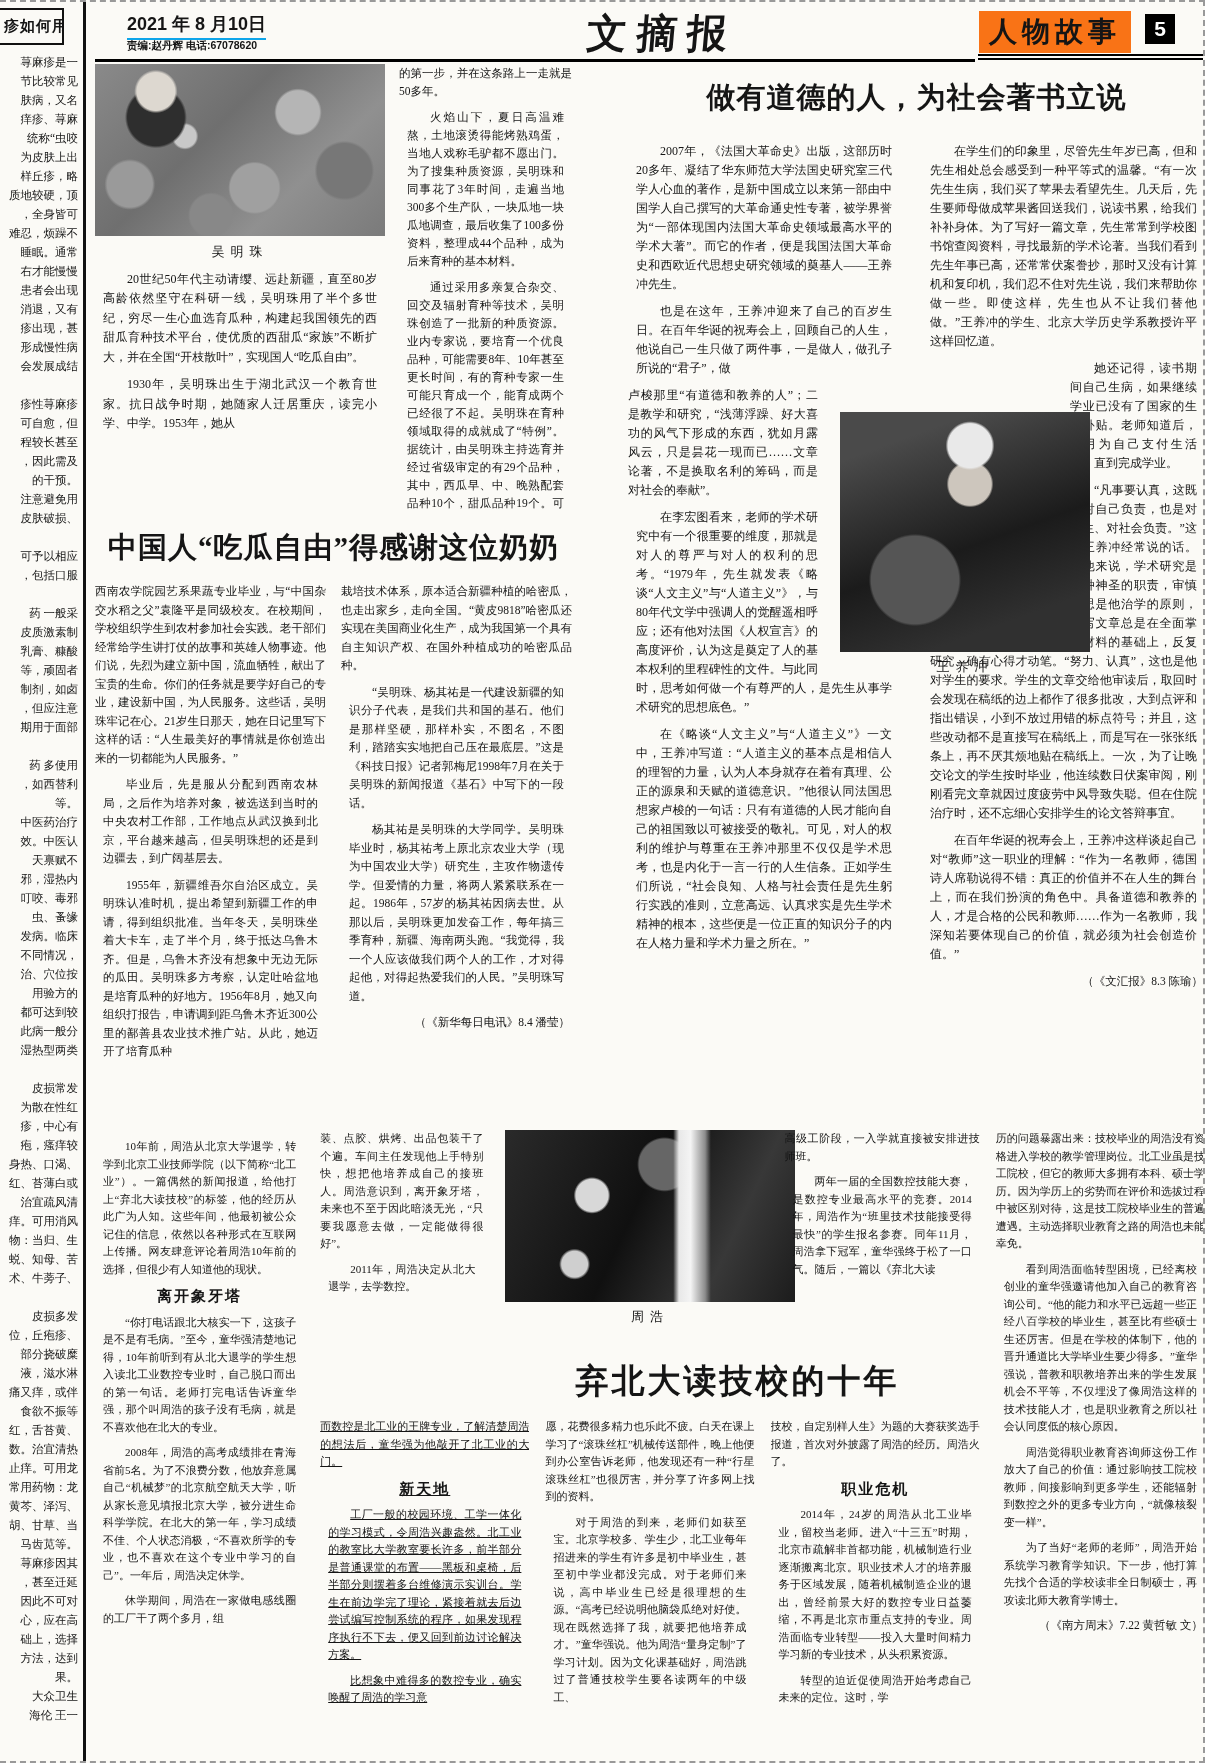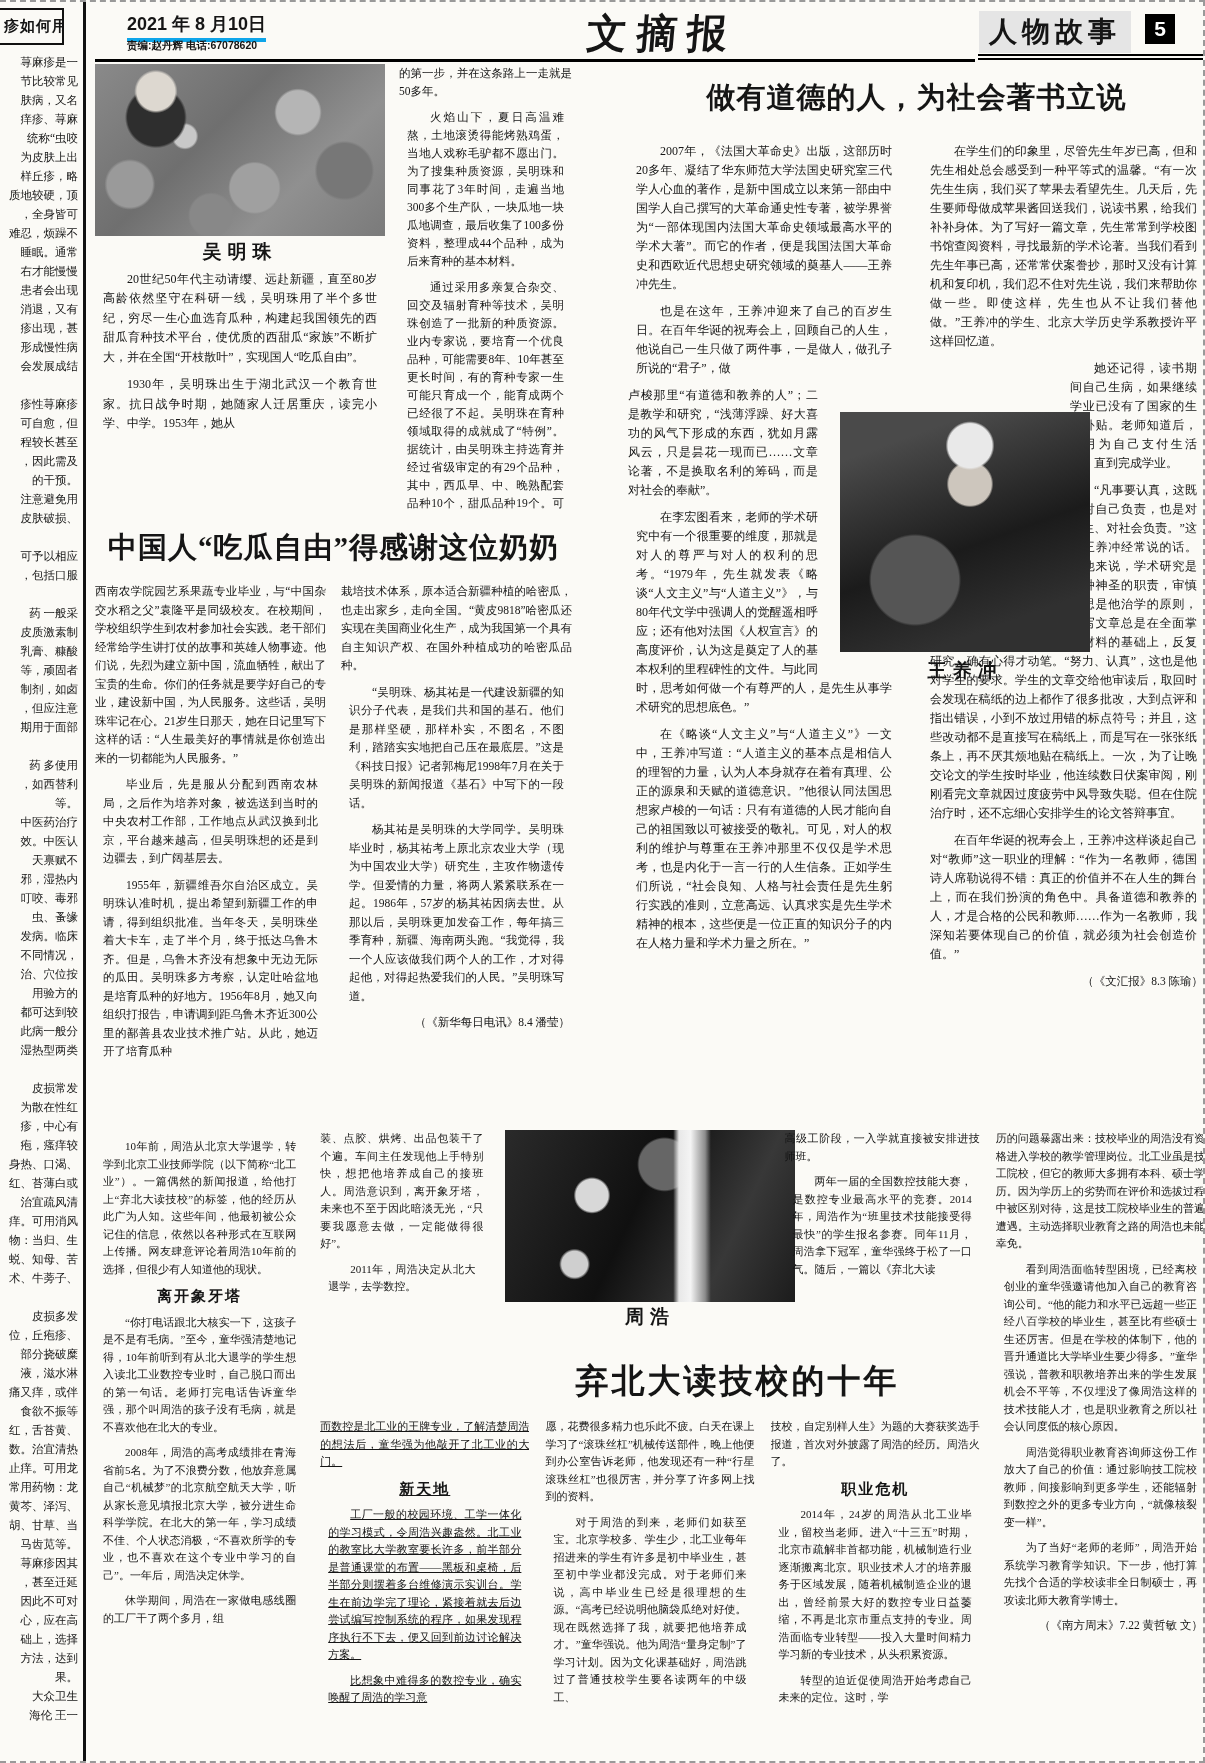--- a/index.html
+++ b/index.html
@@ -10,40 +10,40 @@
   .sidebar{position:absolute;left:0;top:0;width:86px;height:1763px;border-right:3px solid #111;
            box-sizing:border-box;padding-top:6px;overflow:hidden;background:#fbfaf6;}
   .sb-titlebox{margin-left:-14px;border:2px solid #111;padding:7px 5px 7px 16px;width:78px;box-sizing:border-box;
                font-weight:bold;font-size:15px;letter-spacing:1px;white-space:nowrap;overflow:hidden;
                font-family:"Liberation Sans","DejaVu Sans",sans-serif;margin-bottom:8px;}
   .sb-lines{font-size:11.5px;line-height:19px;text-align:right;padding-right:5px;}
   .sb-line{height:19px;white-space:nowrap;overflow:hidden;margin:0;}
   
   .page-header{position:absolute;left:95px;top:4px;width:1108px;height:56px;}
   .hdr-date{position:absolute;left:32px;top:6px;font-size:18px;font-weight:bold;
-            font-family:"Liberation Sans","DejaVu Sans",sans-serif;border-bottom:4px solid #0ea5e9;padding-bottom:2px;}
+            font-family:"Liberation Sans","DejaVu Sans",sans-serif;border-bottom:2px solid #0ea5e9;padding-bottom:2px;}
   .hdr-editor{position:absolute;left:32px;top:33px;font-size:10.5px;font-weight:bold;
               font-family:"Liberation Sans","DejaVu Sans",sans-serif;}
   .masthead{position:absolute;left:492px;top:0;font-size:40px;font-weight:900;letter-spacing:10px;
             transform:skewX(-5deg);font-family:"Liberation Serif","DejaVu Serif",serif;}
-  .section-label{position:absolute;right:72px;top:5px;background:#e5e5e5;padding:2px 10px;
+  .section-label{position:absolute;right:72px;top:5px;background:#f97316;padding:2px 10px;
                  font-size:28px;font-weight:900;letter-spacing:5px;
                  font-family:"Liberation Sans","DejaVu Sans",sans-serif;}
   .page-num{position:absolute;right:28px;top:8px;width:30px;height:30px;background:#000;color:#fff;
             display:flex;align-items:center;justify-content:center;font-size:21px;font-weight:900;
             font-family:"Liberation Sans","DejaVu Sans",sans-serif;}
   .hdr-rule{position:absolute;left:0;top:53px;width:880px;height:3px;background:#000;}
   .hdr-rule2{position:absolute;right:0;top:48px;width:225px;height:6px;
              border-top:2px solid #000;border-bottom:2px solid #000;box-sizing:border-box;}
   
   .p{margin:8px;text-indent:2em;text-align:justify;}
   .pc{margin:0;text-indent:0;text-align:justify;}
   .sub{margin:10px 0 7px;text-indent:0;text-align:center;font-weight:bold;font-size:15px;letter-spacing:2px;}
   .by{margin:6px 0 0;text-indent:0;text-align:right;font-size:11.5px;padding-right:2px;}
-  .photo-cap{text-align:center;font-weight:bold;font-size:19px;margin:6px 0 8px;
+  .photo-cap{text-align:center;font-weight:normal;font-size:13px;margin:6px 0 8px;
              font-family:"Liberation Sans","DejaVu Sans",sans-serif;letter-spacing:6px;}
   
   .article-wu{position:absolute;left:95px;top:62px;width:477px;height:1048px;overflow:hidden;}
   .wu-top{display:flex;gap:14px;height:448px;overflow:hidden;}
   .wu-left{width:290px;flex:none;font-size:12px;line-height:19.5px;}
   .photo-wu{width:290px;height:172px;
     background:
       radial-gradient(circle at 21% 16%, #ddd8d0 0 7%, rgba(0,0,0,0) 8%),
       radial-gradient(circle at 21% 31%, #2e2e2e 0 11%, rgba(0,0,0,0) 12%),
       radial-gradient(circle at 31% 42%, #c8c8c8 0 5%, rgba(0,0,0,0) 6%),

